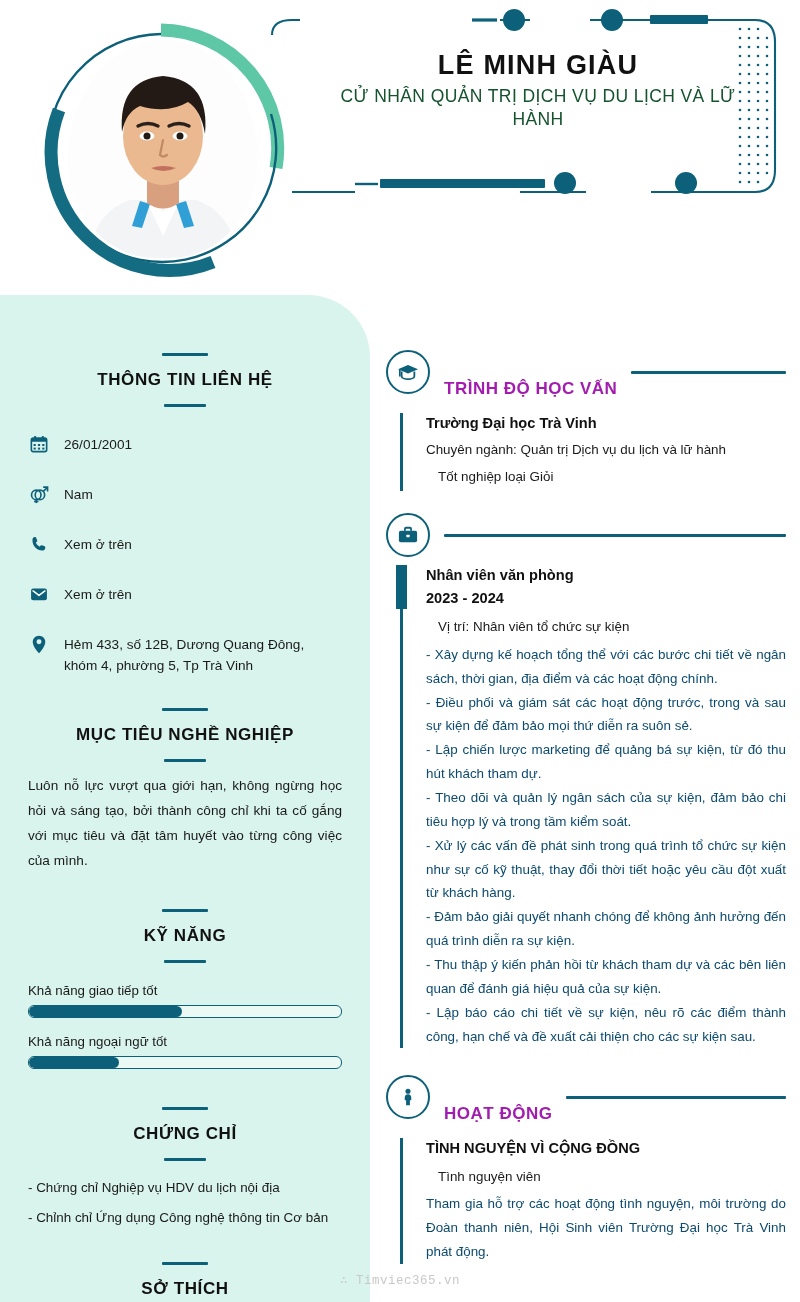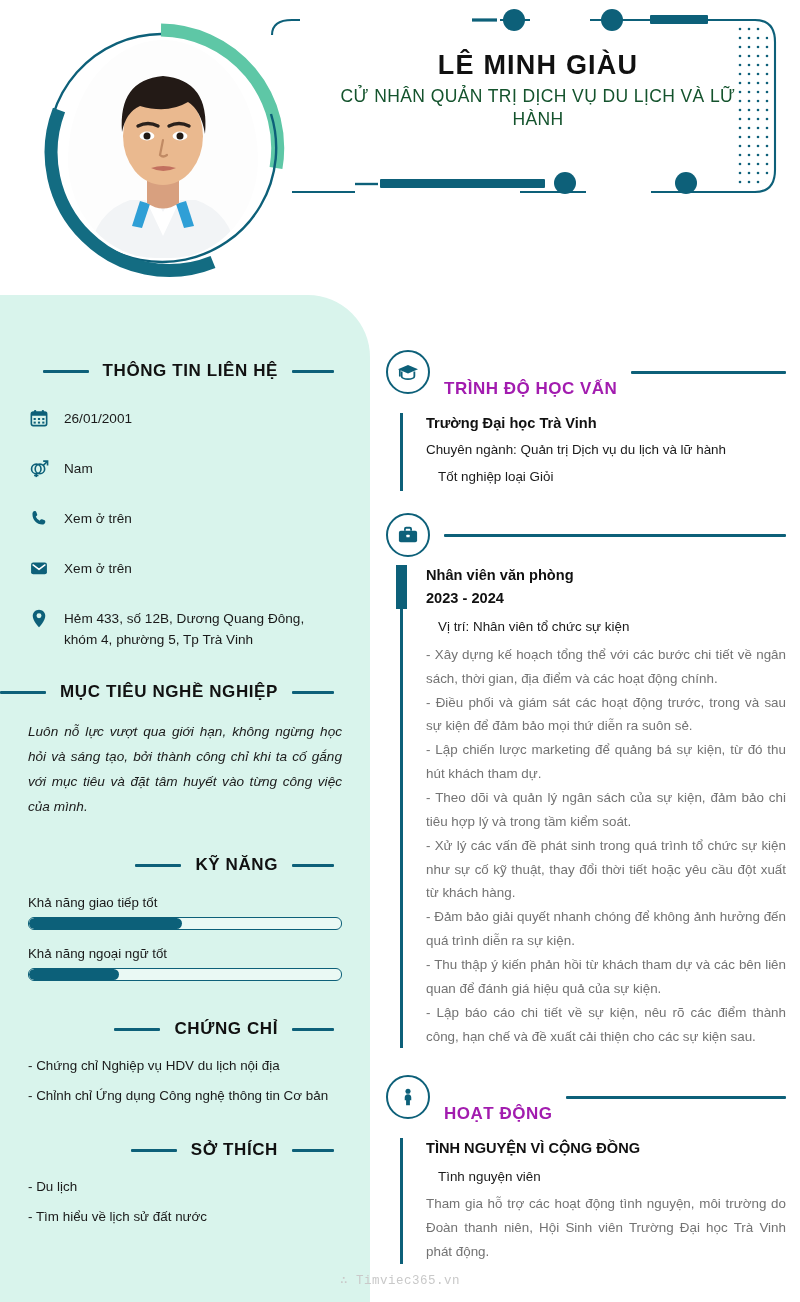--- a/index.html
+++ b/index.html
@@ -35,22 +35,22 @@
 
   
   .sidebar{
     position:absolute;left:0;top:295px;width:370px;height:1068px;
     background:#d9f4ec;
     border-top-right-radius:62px;
   }
   .sb-inner{position:relative;padding:0 28px;}
 
   .sec-head{
-    display:flex;align-items:center;justify-content:flex-end;gap:14px;
-    margin:8px;padding:0;
+    display:flex;align-items:center;justify-content:space-between;gap:14px;
+    margin:0;padding:0;flex-direction:column;
   }
   .sec-head .dash{height:3px;background:#0d6079;flex:0 0 auto;width:46px;border-radius:1px;}
   .sec-head .dash.small{width:42px;}
   .sec-title{
     font-size:17px;font-weight:bold;letter-spacing:.6px;color:#111;white-space:nowrap;
   }
 
   .contact-list{margin:0;padding:0;list-style:none;}
   .contact-item{display:flex;align-items:flex-start;gap:14px;margin-bottom:4px;}
   .c-ico{flex:0 0 22px;width:22px;height:22px;display:flex;align-items:center;justify-content:center;}
@@ -84,21 +84,21 @@
   .m-line{flex:1 1 auto;height:3px;background:#0d6079;border-radius:1px;min-width:20px;}
 
   .m-body{position:relative;padding-left:26px;margin-left:14px;}
   .vrail{position:absolute;left:0;top:0;bottom:0;width:3px;background:#0d6079;}
   .vrail.thickhead::before{
     content:"";position:absolute;left:-4px;top:0;width:11px;height:44px;background:#0d6079;
   }
 
   .m-title{font-size:14.6px;font-weight:bold;color:#111;line-height:1.45;margin:0;}
   .m-sub{font-size:13.4px;color:#1a1a1a;line-height:1.6;margin:0;}
-  .m-para{font-size:13.4px;color:#737373;line-height:1.78;text-align:justify;margin:0;}
+  .m-para{font-size:13.4px;color:#0c4a6e;line-height:1.78;text-align:justify;margin:0;}
   .m-indent{padding-left:12px;}
 
   .footer-mark{
     position:absolute;left:0;bottom:14px;width:800px;text-align:center;
     font-family:"Liberation Mono","DejaVu Sans Mono",monospace;
     font-size:12.5px;color:#c9c9c9;letter-spacing:.5px;
   }
 </style>
 </head>
 <body>
@@ -250,21 +250,21 @@
           </li>
         </ul>
       </div>
 
       <div style="margin-top:32px;">
         <div class="sec-head">
           <span class="dash"></span>
           <span class="sec-title">MỤC TIÊU NGHỀ NGHIỆP</span>
           <span class="dash small"></span>
         </div>
-        <p class="objective" style="margin-top:18px;font-style:italic;">Luôn nỗ lực vượt qua giới hạn, không ngừng học hỏi và sáng tạo, bởi thành công chỉ khi ta cố gắng với mục tiêu và đặt tâm huyết vào từng công việc của mình.</p>
+        <p class="objective" style="margin-top:12px;">Luôn nỗ lực vượt qua giới hạn, không ngừng học hỏi và sáng tạo, bởi thành công chỉ khi ta cố gắng với mục tiêu và đặt tâm huyết vào từng công việc của mình.</p>
       </div>
 
       <div style="margin-top:36px;">
         <div class="sec-head">
           <span class="dash"></span>
           <span class="sec-title">KỸ NĂNG</span>
           <span class="dash small"></span>
         </div>
         <div class="skill" style="margin-top:20px;">
           <div class="skill-label">Khả năng giao tiếp tốt</div>

